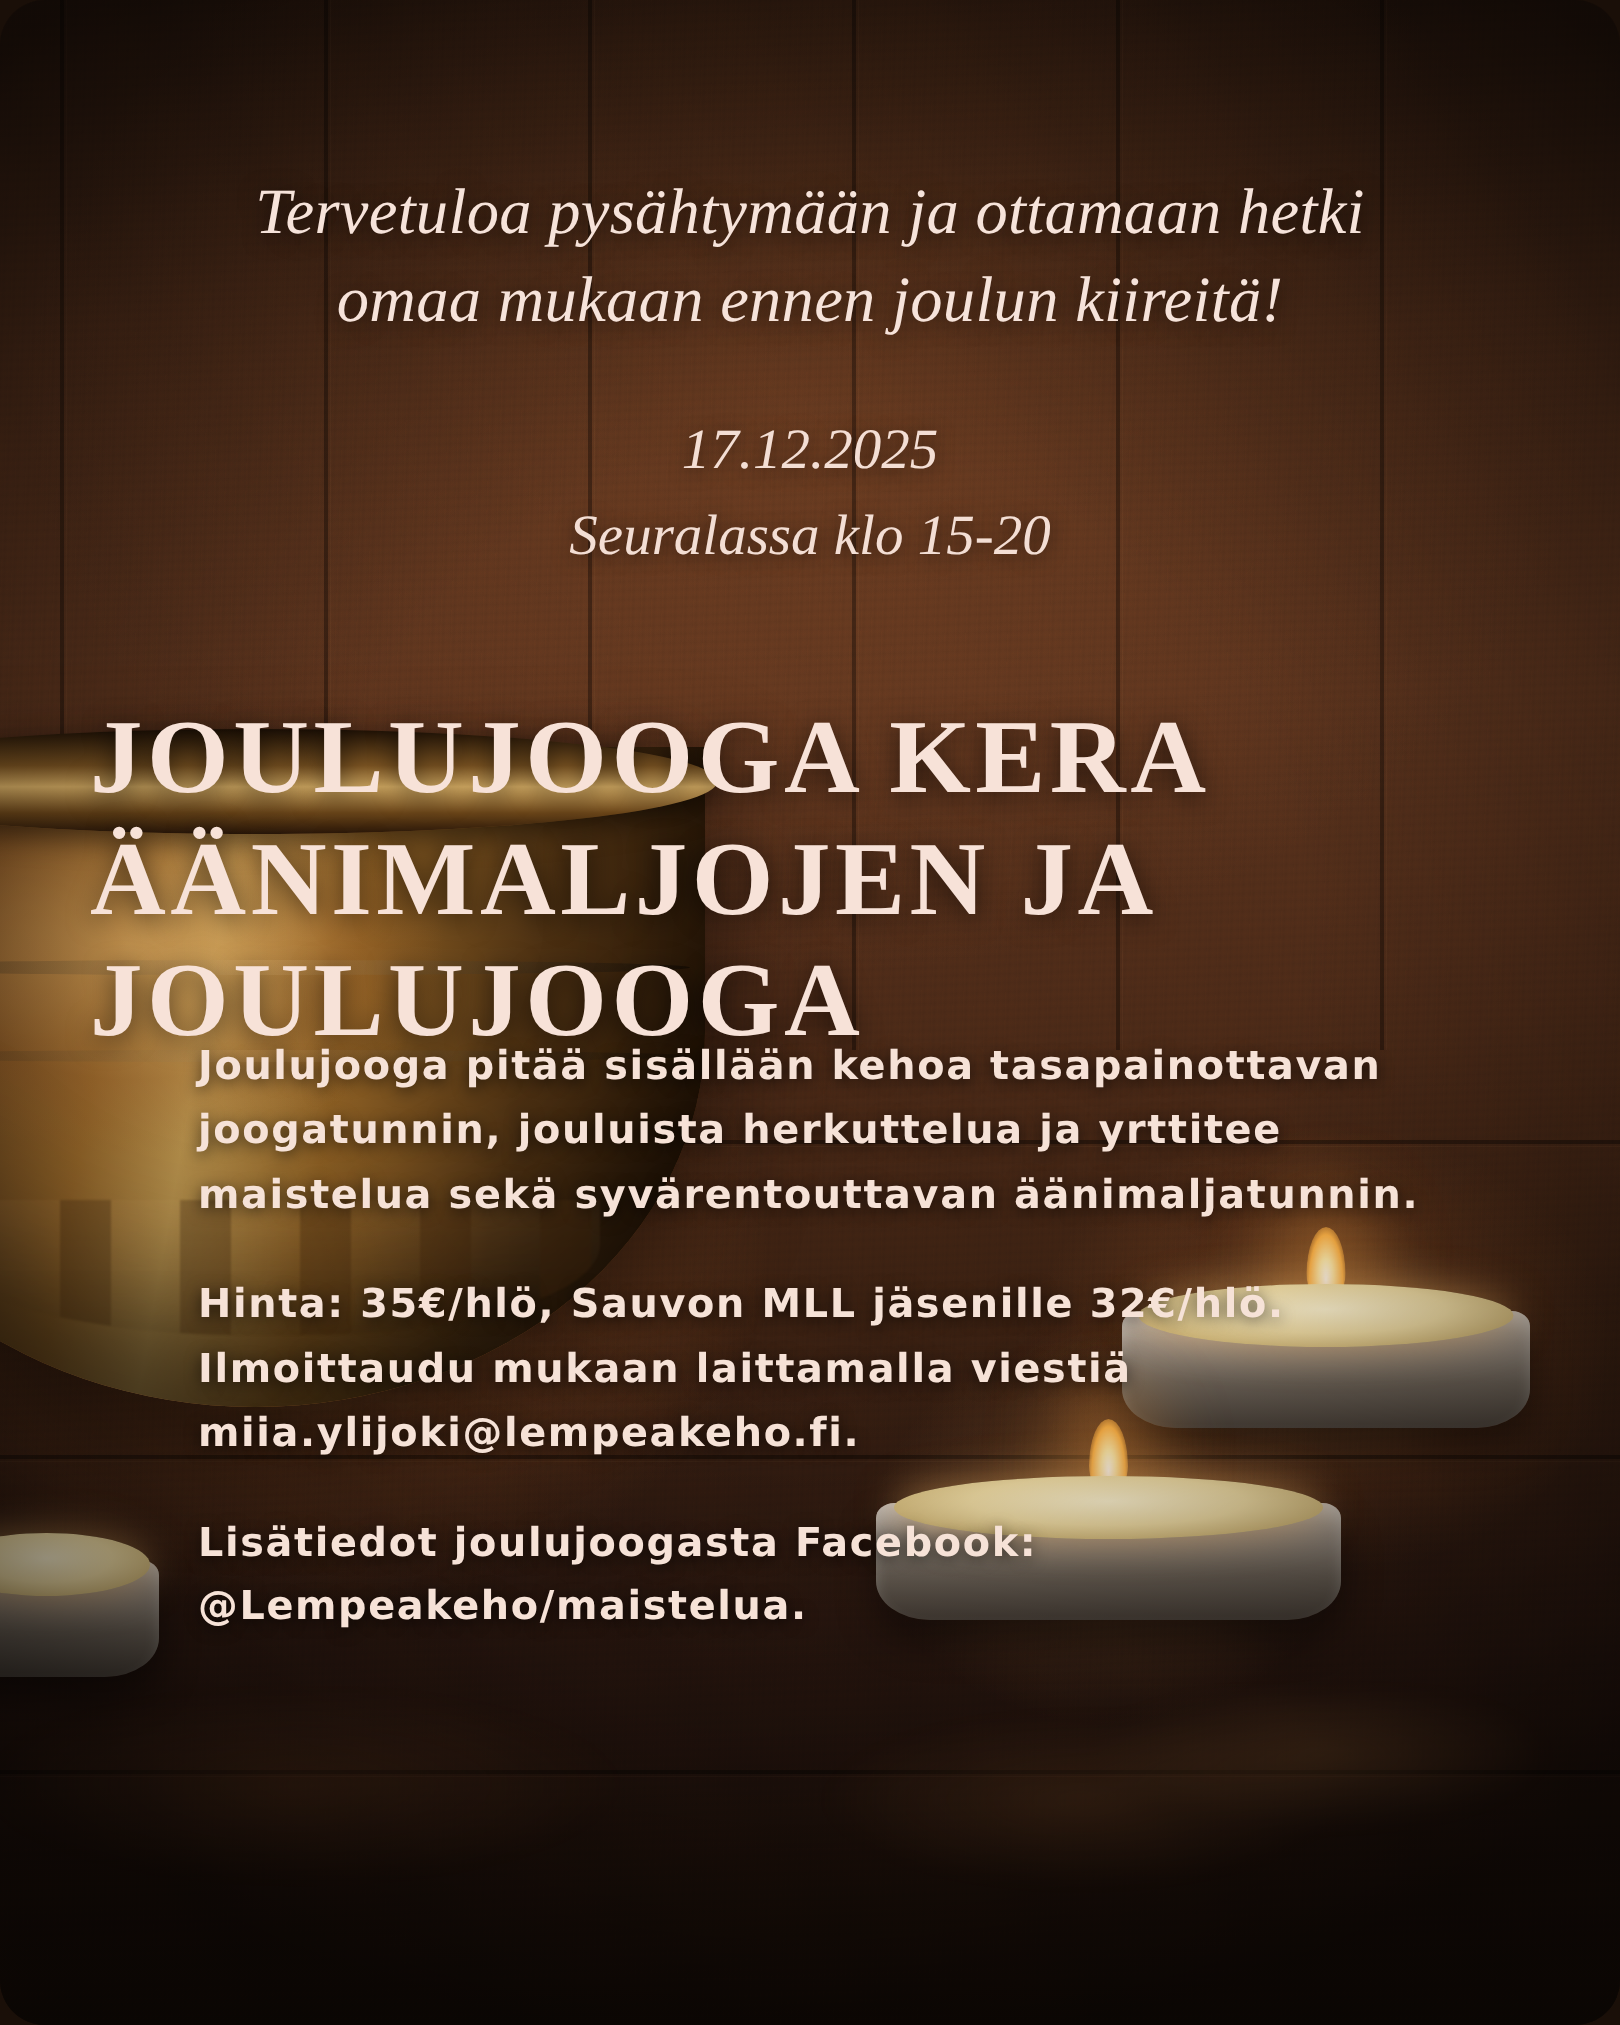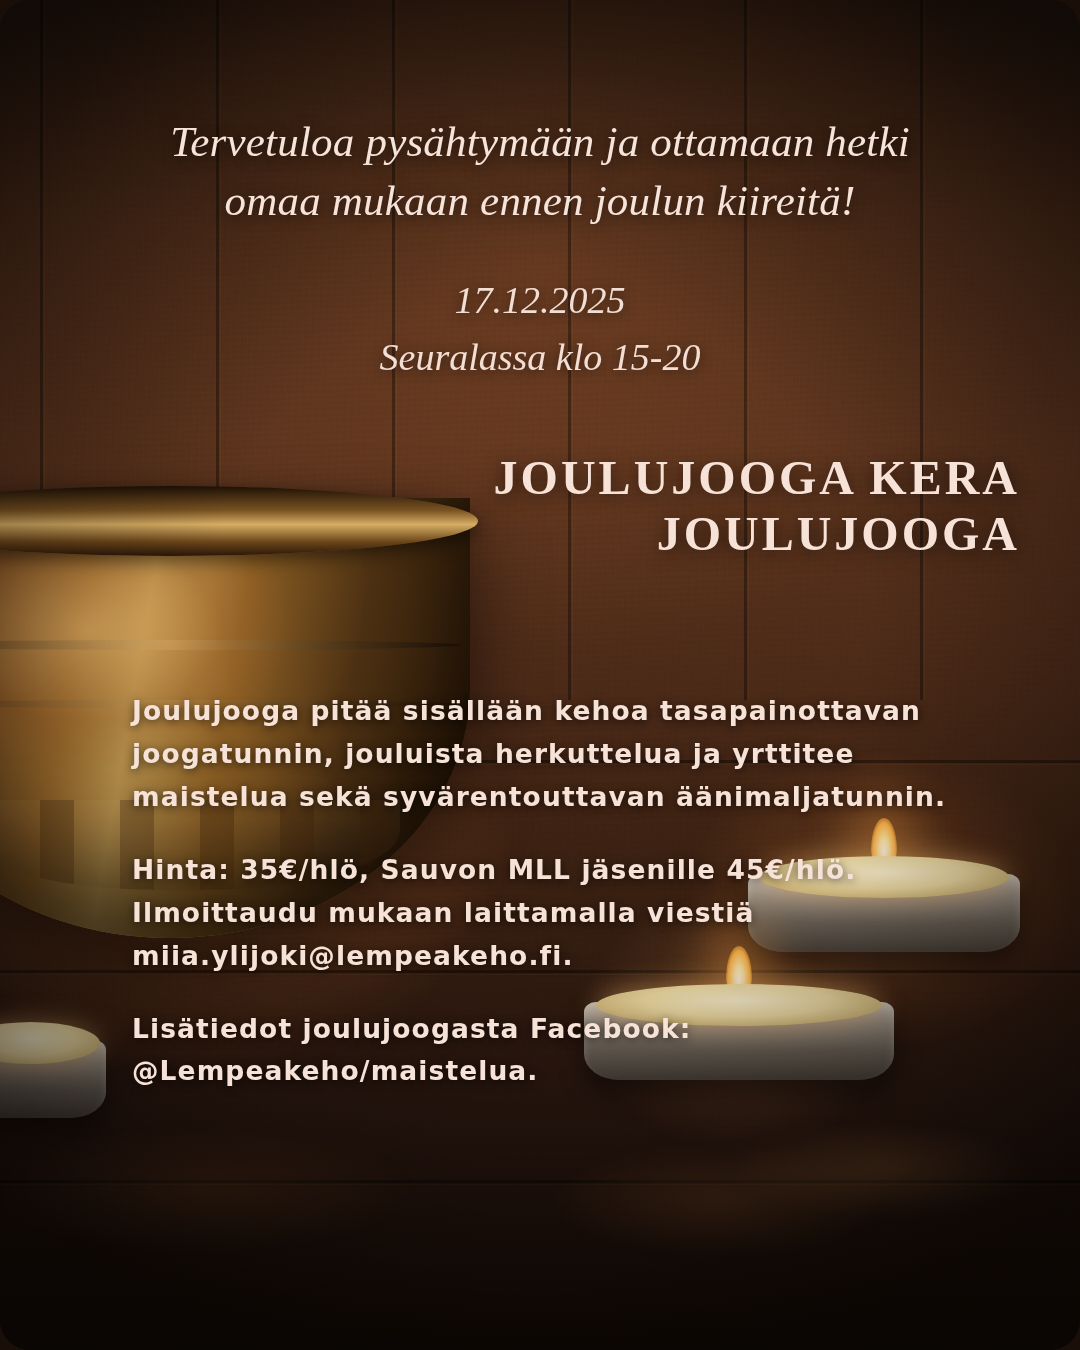--- a/index.html
+++ b/index.html
@@ -188,25 +188,25 @@
     text-align: center;
     font-family: "Liberation Serif", serif;
     font-style: italic;
     font-size: 38px;
     line-height: 1.5;
     color: #f3ded4;
     text-shadow: 0 2px 12px rgba(0,0,0,0.55);
   }
   .title {
     position: absolute;
-    left: 0; right: 0;
+    left: 0; right: 16px;
     top: 418px;
-    text-align: right;
+    text-align: left;
     font-family: "Liberation Serif", serif;
-    font-size: 48px;
+    font-size: 70px;
     line-height: 1.16;
     letter-spacing: 3px;
     color: #f7e2d8;
     text-shadow: 0 3px 18px rgba(0,0,0,0.6);
     padding: 0 60px;
   }
   .body {
     position: absolute;
     left: 132px;
     top: 690px;
@@ -263,23 +263,24 @@
       <div>omaa mukaan ennen joulun kiireitä!</div>
     </div>
 
     <div class="when">
       <div>17.12.2025</div>
       <div>Seuralassa klo 15-20</div>
     </div>
 
     <h1 class="title">
       <div>JOULUJOOGA KERA</div>
+      <div>ÄÄNIMALJOJEN JA</div>
       <div>JOULUJOOGA</div>
     </h1>
 
     <div class="body">
       <p>Joulujooga pitää sisällään kehoa tasapainottavan joogatunnin, jouluista herkuttelua ja yrttitee maistelua sekä syvärentouttavan äänimaljatunnin.</p>
-      <p>Hinta: 35€/hlö, Sauvon MLL jäsenille 45€/hlö. Ilmoittaudu mukaan laittamalla viestiä miia.ylijoki@lempeakeho.fi.</p>
+      <p>Hinta: 35€/hlö, Sauvon MLL jäsenille 32€/hlö. Ilmoittaudu mukaan laittamalla viestiä miia.ylijoki@lempeakeho.fi.</p>
       <p>Lisätiedot joulujoogasta Facebook: @Lempeakeho/maistelua.</p>
     </div>
 
   </div>
 </div>
 
 </body></html>

